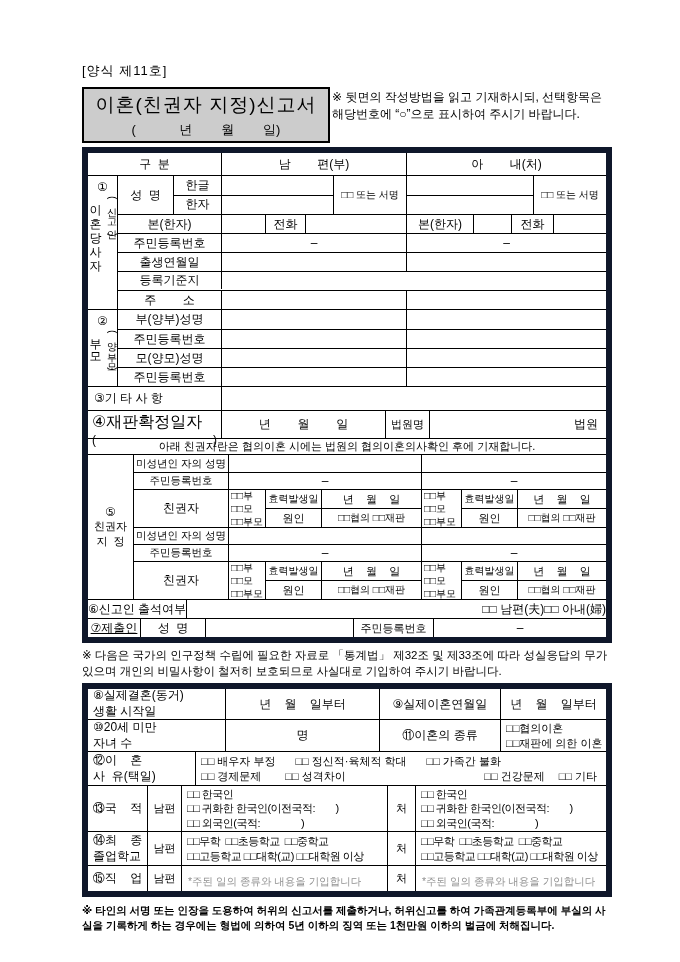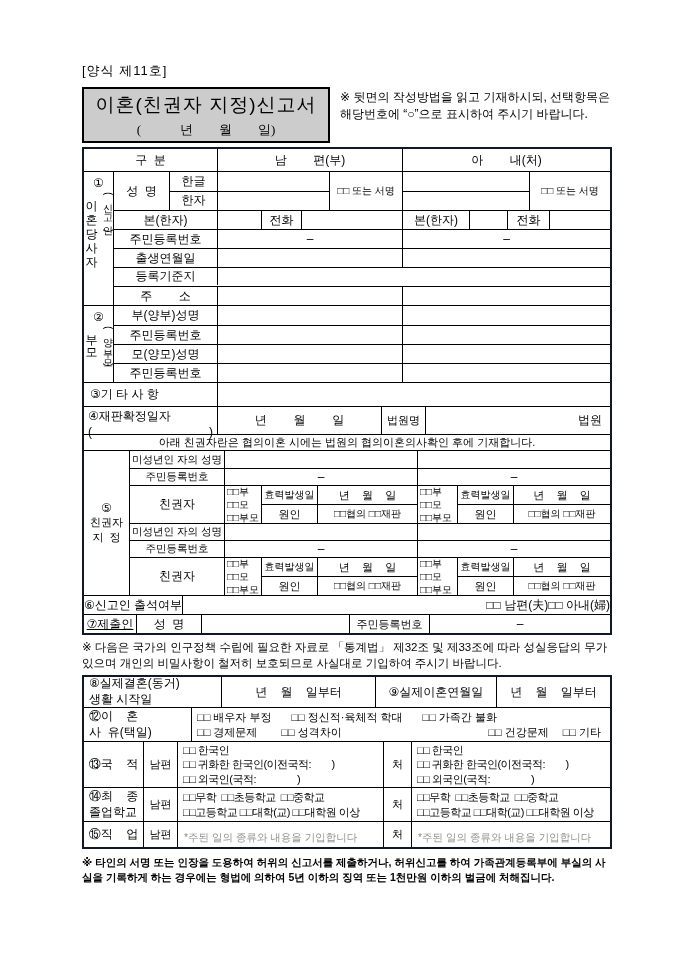--- a/index.html
+++ b/index.html
@@ -7,24 +7,24 @@
   body {
     width:680px; height:962px; overflow:hidden;
     font-family:"Liberation Sans","DejaVu Sans",sans-serif;
     color:#000; padding:62px 0 0 82px;
   }
   .w530 { width:530px; }
   .form-code { font-size:13px; margin-bottom:7px; letter-spacing:1px; }
   .title-row { display:flex; align-items:stretch; margin-bottom:4px; width:530px; }
   .title-box { width:248px; border:2px solid #000; text-align:center; padding:3px 0 2px 0; }
   .title-main { font-size:19px; font-weight:normal; letter-spacing:1px; white-space:pre; }
-  .title-date { font-size:13px; white-space:pre; margin-top:3px;font-family:Liberation Serif, serif; }
-  .top-note { flex:1; padding:2px 0 0 10px; font-size:12px; line-height:1.42; }
-
-  .tbl { border:2px solid #0f172a; font-size:12px; }
+  .title-date { font-size:13px; white-space:pre; margin-top:3px; }
+  .top-note { flex:1; padding:2px 0 0 2px; font-size:12px; line-height:1.42; }
+
+  .tbl { border:6px solid #0f172a; font-size:12px; }
   .tbl > :not(:first-child) { border-top:1px solid #000; }
   .hr { display:flex; align-items:stretch; }
   .hr > :not(:last-child) { border-right:1px solid #000; }
   .stack { display:flex; flex-direction:column; }
   .stack > :not(:first-child) { border-top:1px solid #000; }
   .grow { flex:1; }
   .c { display:flex; align-items:center; justify-content:center; white-space:pre; overflow:hidden; }
   .al { justify-content:flex-start; padding-left:6px; }
   .ar { justify-content:flex-end; padding-right:8px; }
   .f10 { font-size:10px; } .f105 { font-size:10.5px; } .f11 { font-size:11px; }
@@ -161,21 +161,21 @@
     </div>
   </div>
 
   <div class="hr" style="height:24px;">
     <div class="c al" style="width:134px;">③기 타 사 항</div>
     <div class="c grow"></div>
   </div>
 
   <div class="hr" style="height:28px;">
     <div style="width:134px; display:flex; flex-direction:column; justify-content:space-between; padding:1px 4px;">
-      <span style="font-size:12px;">④재판확정일자</span>
+      <span style="font-size:16px;">④재판확정일자</span>
       <span style="display:flex; justify-content:space-between; font-size:12px;">
         <span>(</span>
         <span>)</span>
       </span>
     </div>
     <div class="c" style="width:164px;">년        월        일</div>
     <div class="c f11" style="width:44px;">법원명</div>
     <div class="c ar grow">법원</div>
   </div>
 
@@ -296,20 +296,31 @@
 
   <div class="hr" style="height:30px;">
     <div class="lines" style="width:138px;">
       <span>⑧실제결혼(동거)</span><span>생활 시작일</span>
     </div>
     <div class="c" style="width:154px;">년    월    일부터</div>
     <div class="c" style="width:121px;">⑨실제이혼연월일</div>
     <div class="c grow">년    월    일부터</div>
   </div>
 
+  <div class="hr" style="height:32px;">
+    <div class="lines" style="width:138px;">
+      <span>⑩20세 미만</span><span>자녀 수</span>
+    </div>
+    <div class="c" style="width:154px;">명</div>
+    <div class="c" style="width:121px;">⑪이혼의 종류</div>
+    <div class="lines f11 grow">
+      <span>□□협의이혼</span>
+      <span>□□재판에 의한 이혼</span>
+    </div>
+  </div>
 
   <div class="hr" style="height:34px;">
     <div class="lines" style="width:108px;">
       <span>⑫이    혼</span><span>사  유(택일)</span>
     </div>
     <div class="stack grow" style="justify-content:center;">
       <div class="cause-row2 f11" style="border:none; gap:20px;">
         <span>□□ 배우자 부정</span>
         <span>□□ 정신적·육체적 학대</span>
         <span>□□ 가족간 불화</span>

